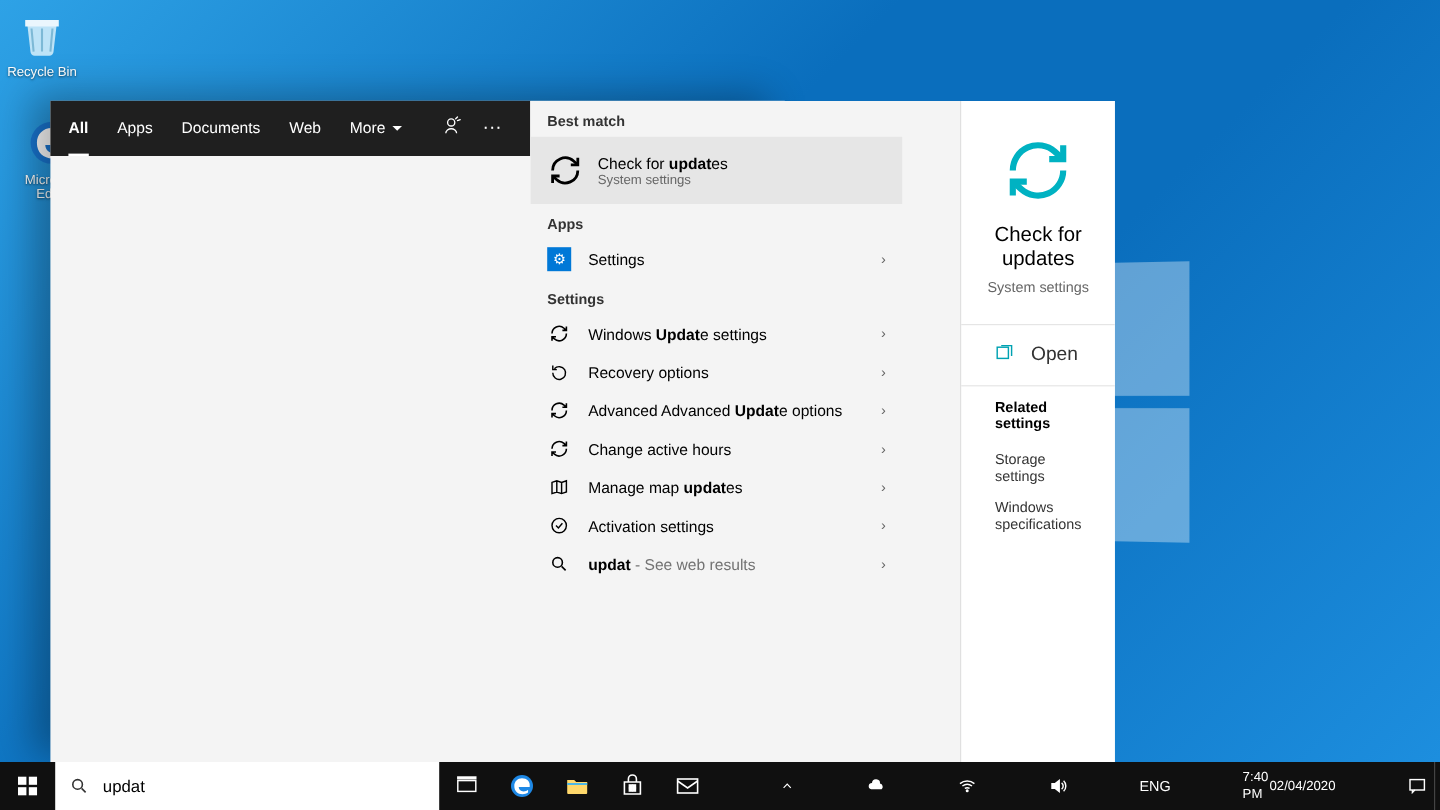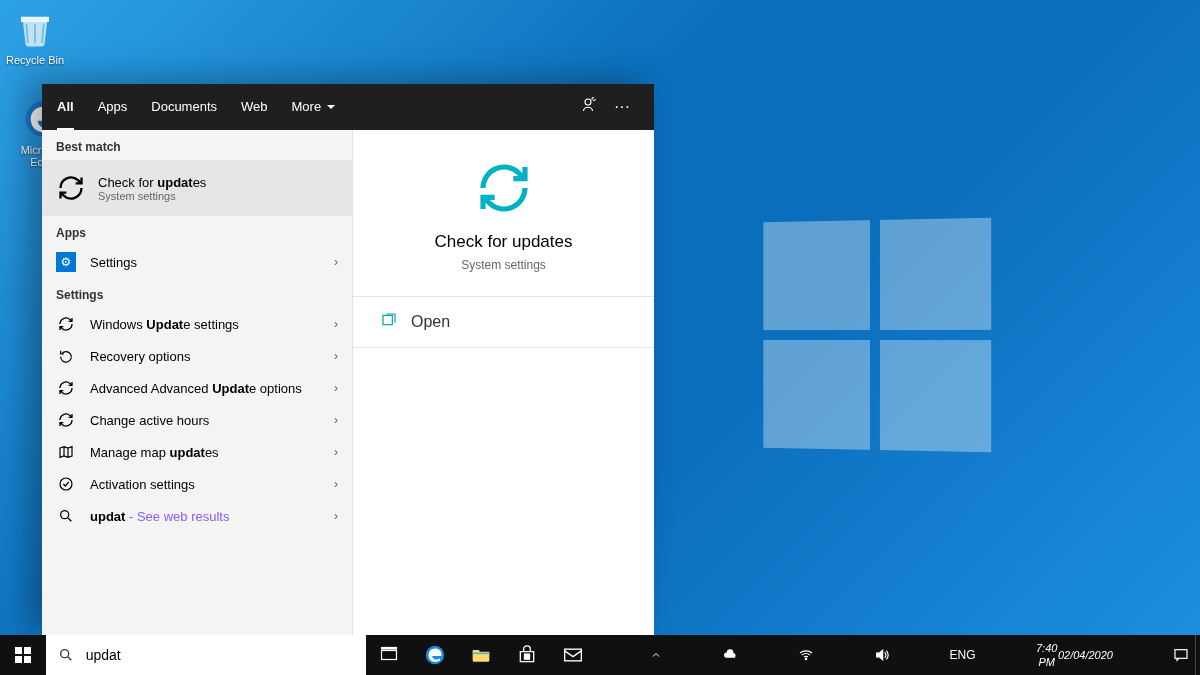--- a/index.html
+++ b/index.html
@@ -18,32 +18,32 @@
   .taskbar { position:absolute; bottom:0; left:0; right:0; height:40px; background:#101010; display:flex; align-items:center; color:#fff; font-size:12px;}
   .start-btn { width:48px; height:40px; display:flex; align-items:center; justify-content:center;}
   .start-btn svg { width:16px; height:16px;}
   .search-box { width:335px; height:40px; background:#fff; display:flex; align-items:center; padding:0 12px; color:#555;}
   .search-box .si { margin-right:12px; width:16px; height:16px; color:#333;}
   .search-box input { border:none; outline:none; font-size:14px; width:100%; color:#000; background:transparent;}
   .task-icons { display:flex; align-items:center; height:100%; }
   .task-icons .tbi { width:46px; height:40px; display:flex; align-items:center; justify-content:center;}
   .tray { margin-left:auto; display:flex; align-items:center; height:100%; font-size:11px;}
   .tray .ti { padding:0 6px; height:40px; display:flex; align-items:center; justify-content:center;margin-left:48px;}
-  .clock { text-align:center; line-height:1.3; padding:0 8px;font-style:italic;}
-  
-  
-  .panel { position:absolute; left:42px; bottom:40px; width:612px; height:551px; background:#f4f4f4; box-shadow: -15px -5px 30px rgba(0,0,0,.3); display:flex; flex-direction:column;}
+  .clock { text-align:left; line-height:1.3; padding:0 8px;}
+  
+  
+  .panel { position:absolute; left:42px; bottom:40px; width:612px; height:551px; background:#f4f4f4; box-shadow: -15px -5px 30px rgba(0,0,0,.3); display:flex; }
   .tabs { height:46px; background:#1f1f1f; color:#fff; display:flex; align-items:center; padding:0 15px; font-size:13px;}
   .tabs .tab { height:46px; display:flex; align-items:center; margin-right:24px; border-bottom:2px solid transparent; cursor:pointer;}
   .tabs .tab.active { border-bottom-color:#fff; font-weight:600;}
   .tabs .tab.more::after { content:""; display:inline-block; margin-left:6px; border:4px solid transparent; border-top-color:#fff; position:relative; top:3px;}
   .tabs .right { margin-left:auto; display:flex; align-items:center;}
   .tabs .right .tb-icon { width:34px; text-align:center; font-size:16px;}
 
-  .panel-body { flex:1; display:flex; background:#f4f4f4; }
+  .panel-body { flex:1; display:flex; background:#f4f4f4;gap:48px; }
   .left-col { width:310px; background:#f4f4f4; overflow:hidden;}
   .right-col { flex:1; background:#fff; border-left:1px solid #e0e0e0; padding-top:30px; display:flex; flex-direction:column; align-items:stretch;}
 
   .section-header { font-size:12px; font-weight:600; color:#333; padding:10px 14px 6px;}
   .result { display:flex; align-items:center; padding:6px 14px; height:32px; font-size:13px; color:#000; position:relative;}
   .result.best { height:56px; background:#e6e6e6; padding:8px 14px;}
   .result .ric { width:20px; height:20px; margin-right:14px; flex:none; display:flex; align-items:center; justify-content:center; color:#000;}
   .result.best .ric { width:30px; height:30px; margin-right:12px;}
   .result .sub { font-size:11px; color:#666;}
   .result .chv { position:absolute; right:14px; color:#666; font-size:12px;}
@@ -203,21 +203,21 @@
         <span class="chv">›</span>
       </div>
 
       <div class="result">
         <div class="ric">
             <svg viewBox="0 0 24 24" width="16" height="16" fill="none" stroke="#000" stroke-width="2">
               <circle cx="10" cy="10" r="6"></circle>
               <path d="M20 20l-5-5"></path>
             </svg>
           </div>
-        <div class="txt"><strong>updat</strong><span style="color:#8b5cf6"> - See web results</span></div>
+        <div class="txt"><strong>updat</strong><span style="color:#737373"> - See web results</span></div>
         <span class="chv">›</span>
       </div>
     </div>
 
     <div class="right-col">
       <div class="preview-hero">
         <div class="big-ic">
           <svg viewBox="0 0 24 24" width="56" height="56" fill="none" stroke="#00b2c2" stroke-width="2.2">
               <path d="M3 12a9 9 0 0 1 15-6.7L21 8"></path>
               <path d="M21 3v5h-5"></path>
@@ -231,20 +231,23 @@
       <div class="divider"></div>
       <div class="action-row">
         <span class="ai"><svg viewBox="0 0 24 24" width="16" height="16" fill="none" stroke="#00a2b2" stroke-width="1.8">
               <rect x="3" y="5" width="14" height="14"></rect>
               <path d="M8 3h13v13"></path>
             </svg></span>
         <span>Open</span>
       </div>
       <div class="divider"></div>
       <div class="related-block">
+        <h4>Related settings</h4>
+        <div class="ritem">Storage settings</div>
+        <div class="ritem">Windows specifications</div>
       </div>
     </div>
   </div>
 </div>
 
 <div class="taskbar">
   <div class="start-btn">
     <svg viewBox="0 0 16 16">
         <rect x="0" y="0" width="7" height="7" fill="#fff"></rect>
         <rect x="9" y="0" width="7" height="7" fill="#fff"></rect>

